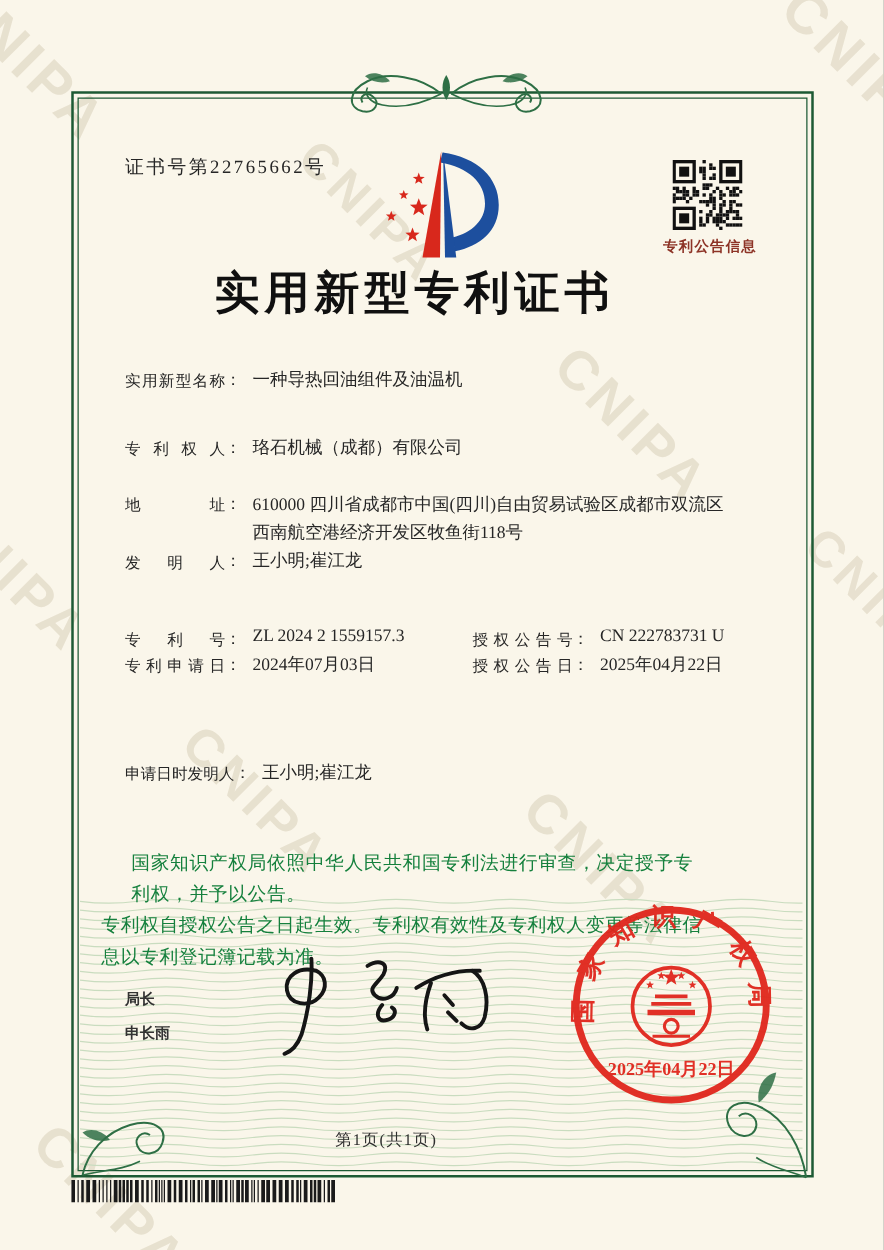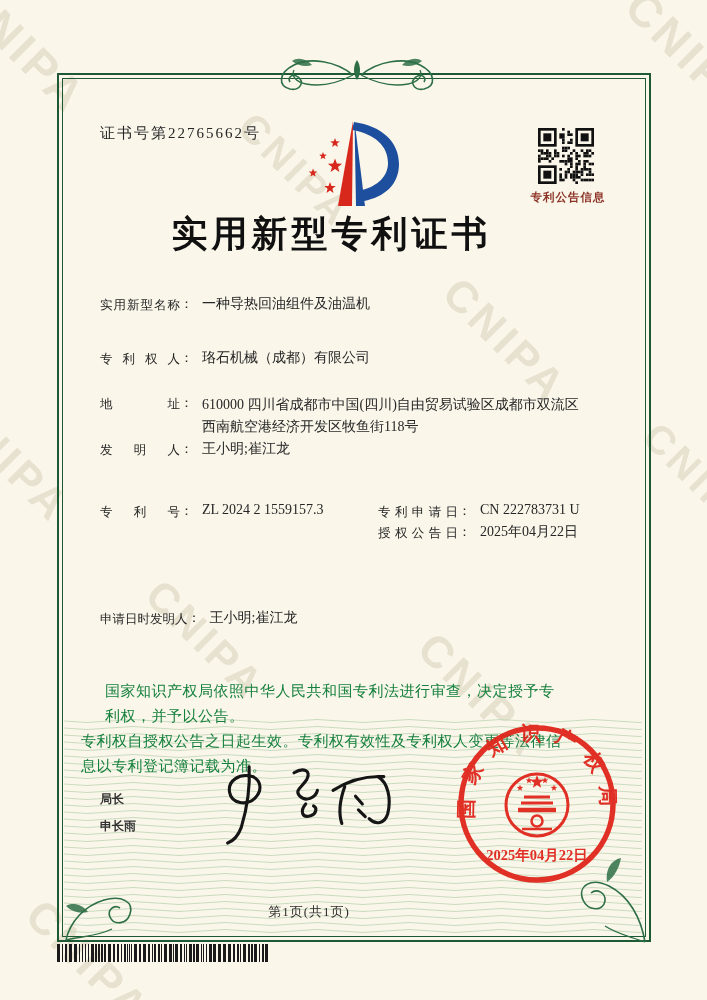--- a/index.html
+++ b/index.html
@@ -293,25 +293,29 @@
   <div class="row" style="top:440px">
     <span class="lbl">发明人</span><span class="colon">：</span>
     <span class="val">王小明;崔江龙</span>
   </div>
   <div class="row" style="top:502px">
     <span class="fgroup">
       <span class="lbl">专利号</span><span class="colon">：</span>
       <span class="val">ZL 2024 2 1559157.3</span>
     </span>
     <span class="fgroup right">
-      <span class="lbl">专利申请日</span><span class="colon">：</span>
+      <span class="lbl">授权公告号</span><span class="colon">：</span>
       <span class="val">CN 222783731 U</span>
     </span>
   </div>
   <div class="row" style="top:523px">
+    <span class="fgroup">
+      <span class="lbl">专利申请日</span><span class="colon">：</span>
+      <span class="val">2024年07月03日</span>
+    </span>
     <span class="fgroup right">
       <span class="lbl">授权公告日</span><span class="colon">：</span>
       <span class="val">2025年04月22日</span>
     </span>
   </div>
   <div class="row" style="top:609px">
     <span class="lbl">申请日时发明人</span><span class="colon">：</span>
     <span class="val">王小明;崔江龙</span>
   </div>
 

